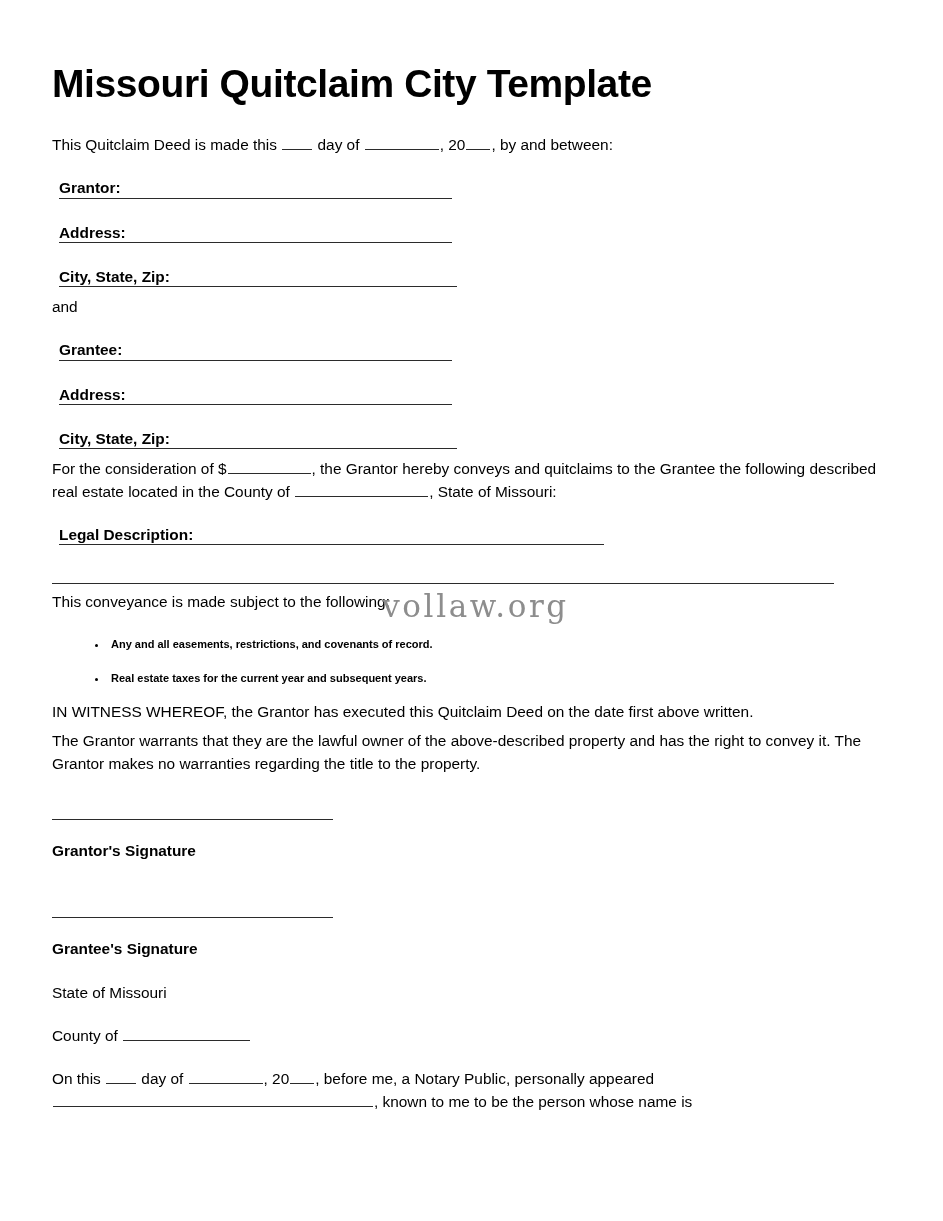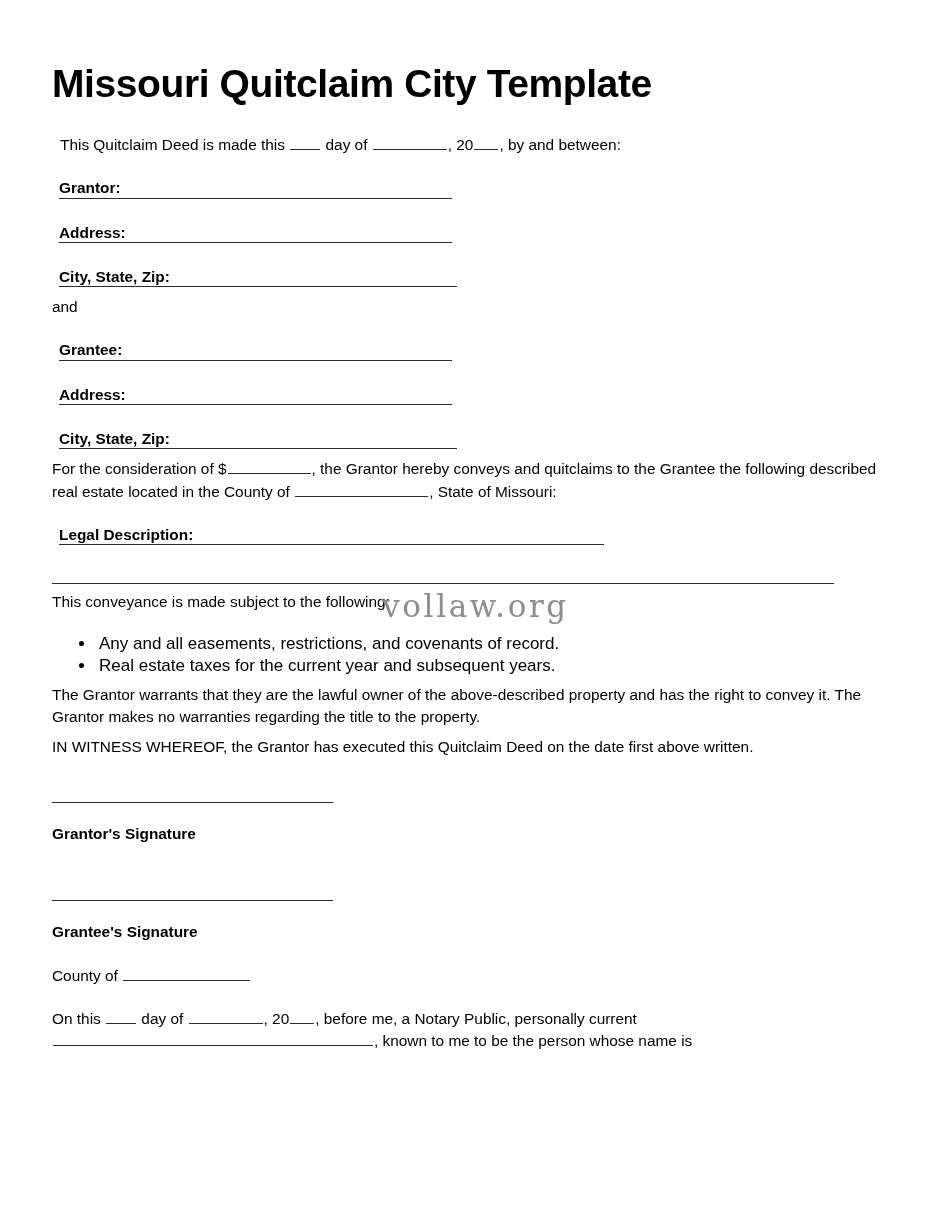--- a/index.html
+++ b/index.html
@@ -37,21 +37,21 @@
     white-space: nowrap;
   }
 
   
   .para {
     font-size: 15.4px;
     line-height: 22.3px;
     color: #000;
     margin: 0;
   }
-  .para.t-first { margin-top: 31px; margin-left: 8px; }
+  .para.t-first { margin-top: 31px; }
   .para.gap-top { margin-top: 7px; }
 
   
   .field-row {
     display: flex;
     align-items: baseline;
     font-size: 15.4px;
     line-height: 22.3px;
     margin-top: 21px;
     flex-direction: column;
@@ -98,24 +98,25 @@
   .blank-countyof { width: 127px; }
   .blank-name { width: 320px; }
 
   
   .bullets {
     margin: 19px 0 0 0;
     padding-left: 44px;
     list-style: disc;
   }
   .bullets li {
-    font-size: 17px;
-    line-height: 22.3px;
-    margin: 0;
+    font-size: 11px;
+    line-height: 22.3px;
+    margin: 12px;
     padding-left: 3px;
+    font-weight: bold;
   }
 
   
   .sig-rule {
     width: 281px;
     height: 0;
     border-bottom: 1.7px solid #2b2b2b;
   }
   .sig-space-top { margin-top: 44px; }
   .sig-space-next { margin-top: 55px; }
@@ -205,37 +206,38 @@
 
   <div class="rule-standalone"></div>
 
   <p class="para" style="margin-top:7px;">This conveyance is made subject to the following:</p>
 
   <ul class="bullets">
     <li>Any and all easements, restrictions, and covenants of record.</li>
     <li>Real estate taxes for the current year and subsequent years.</li>
   </ul>
 
+  <p class="para gap-top">IN WITNESS WHEREOF, the Grantor has executed this Quitclaim Deed on the date first above written.</p>
+
   <p class="para gap-top">The Grantor warrants that they are the lawful owner of the above-described property and has the right to convey it. The Grantor makes no warranties regarding the title to the property.</p>
-
-  <p class="para gap-top">IN WITNESS WHEREOF, the Grantor has executed this Quitclaim Deed on the date first above written.</p>
 
   <div class="sig-rule sig-space-top"></div>
   <div class="sig-label">Grantor's Signature</div>
 
   <div class="sig-rule sig-space-next"></div>
   <div class="sig-label">Grantee's Signature</div>
 
+  <p class="para notary-line">State of Missouri</p>
 
   <p class="para notary-line">
     <span>County of</span>
     <span class="blank blank-countyof"></span>
   </p>
 
   <p class="para notary-line">
     <span>On this</span>
     <span class="blank blank-xs"></span>
     <span>day of</span>
-    <span class="blank blank-md"></span><span>, 20</span><span class="blank blank-sm"></span><span>, before me, a Notary Public, personally current</span>
+    <span class="blank blank-md"></span><span>, 20</span><span class="blank blank-sm"></span><span>, before me, a Notary Public, personally appeared</span>
     <span class="blank blank-name"></span><span>, known to me to be the person whose name is</span>
   </p>
 
 </div>
 
 </body></html>

